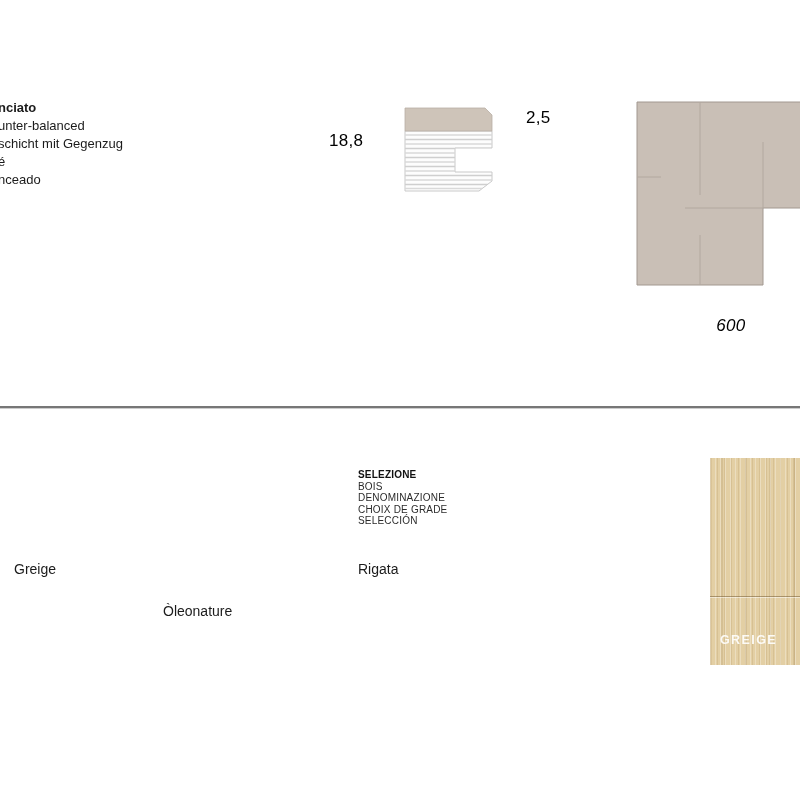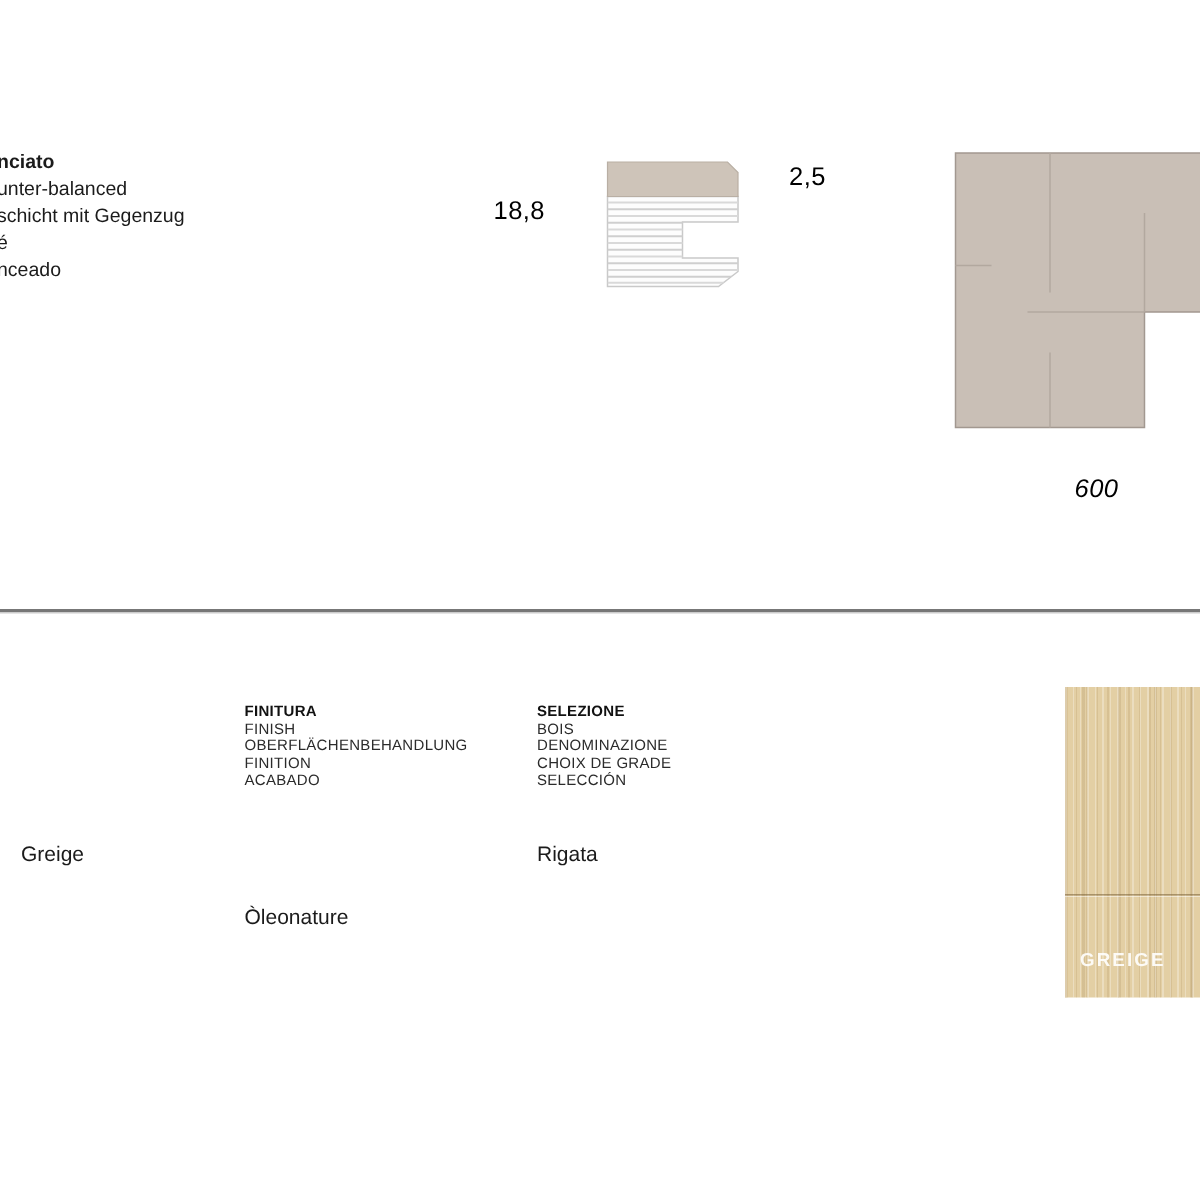--- a/index.html
+++ b/index.html
@@ -103,27 +103,20 @@
   </svg>
 
   <div class="dim dim-600">600</div>
 
   <div class="divider">
     <div class="d1"></div>
     <div class="d2"></div>
   </div>
 
 
-  <div class="col c2">
-    <span class="hl b">FINITURA</span>
-    <span class="hl">FINISH</span>
-    <span class="hl">OBERFLÄCHENBEHANDLUNG</span>
-    <span class="hl">FINITION</span>
-    <span class="hl">ACABADO</span>
-  </div>
 
   <div class="col c3">
     <span class="hl b">SELEZIONE</span>
     <span class="hl">BOIS</span>
     <span class="hl">DENOMINAZIONE</span>
     <span class="hl">CHOIX DE GRADE</span>
     <span class="hl">SELECCIÓN</span>
   </div>
 
   <div class="val v1">Greige</div>

